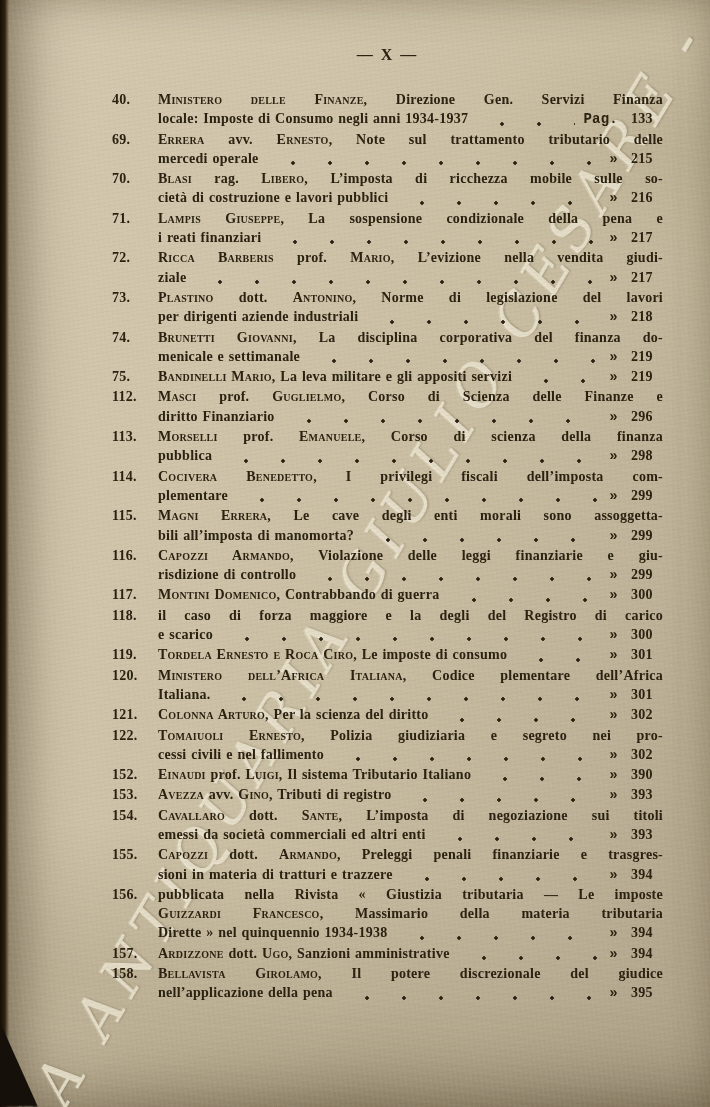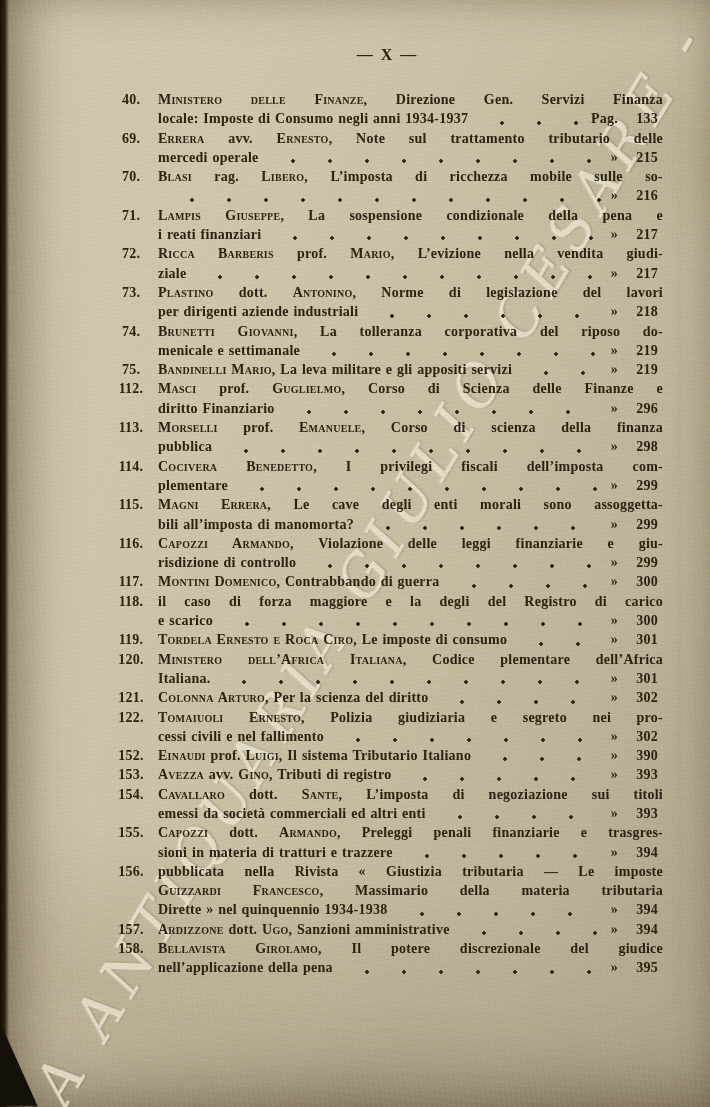--- a/index.html
+++ b/index.html
@@ -59,36 +59,36 @@
     font-size: 16px; font-weight: 700; letter-spacing: 2px;
   }
   .content {
     position: absolute; top: 90px; left: 112px; right: 47px;
     font-size: 14px; font-weight: 700;
     line-height: 19.3px;
     letter-spacing: 0.25px;
     word-spacing: 1px;
   }
   .entry { display: flex; }
-  .entry .num { flex: 0 0 38px; text-align: center; padding-right: 8px; }
+  .entry .num { flex: 0 0 38px; text-align: left; padding-right: 8px; }
   .entry .body { flex: 1 1 auto; min-width: 0; }
   .line { text-align: justify; text-align-last: justify; }
   .line.final { display: flex; align-items: baseline; text-align: left; text-align-last: auto; }
   .line.final .linetext { flex: 0 1 auto; white-space: nowrap; }
   .sc { font-variant: small-caps; }
   .dots {
     flex: 1 1 auto; min-width: 4px; align-self: stretch;
     margin: 0 8px 0 10px;
     background-image: radial-gradient(circle at 18px 2px, #2a2213 1.5px, rgba(0,0,0,0) 2px);
     background-size: 37px 4px;
     background-repeat: repeat-x;
     background-position: left 6px bottom 4px;
   }
-  .ref { flex: 0 0 auto; margin-right: 13px; }
-  .pg  { flex: 0 0 32px; text-align: center; }
+  .ref { flex: 0 0 auto; margin-right: 13px; font-family: Liberation Mono, monospace; }
+  .pg  { flex: 0 0 32px; text-align: left; }
 </style>
 </head>
 <body>
 
 <div class="page">
   <div class="watermark">LIBRERIA ANTIQUARIA GIULIO CESARE - ROMA</div>
   <div class="grain"></div>
   <div class="page-header">— X —</div>
   <div class="content">
       <div class="entry">
@@ -113,20 +113,21 @@
             <span class="ref">»</span>
             <span class="pg">215</span>
           </div>
         </div>
       </div>
       <div class="entry">
         <span class="num">70.</span>
         <div class="body">
           <div class="line"><span class="linetext"><span class="sc">Blasi</span><span> rag. </span><span class="sc">Libero</span><span>, L’imposta di ricchezza mobile sulle so-</span></span></div>
           <div class="line final">
+            <span class="linetext"><span>cietà di costruzione e lavori pubblici</span></span>
             <span class="dots"></span>
             <span class="ref">»</span>
             <span class="pg">216</span>
           </div>
         </div>
       </div>
       <div class="entry">
         <span class="num">71.</span>
         <div class="body">
           <div class="line"><span class="linetext"><span class="sc">Lampis Giuseppe</span><span>, La sospensione condizionale della pena e</span></span></div>
@@ -158,21 +159,21 @@
             <span class="linetext"><span>per dirigenti aziende industriali</span></span>
             <span class="dots"></span>
             <span class="ref">»</span>
             <span class="pg">218</span>
           </div>
         </div>
       </div>
       <div class="entry">
         <span class="num">74.</span>
         <div class="body">
-          <div class="line"><span class="linetext"><span class="sc">Brunetti Giovanni</span><span>, La tolleranza corporativa del riposo do-</span></span></div>
+          <div class="line"><span class="linetext"><span class="sc">Brunetti Giovanni</span><span>, La disciplina corporativa del finanza do-</span></span></div>
           <div class="line final">
             <span class="linetext"><span>menicale e settimanale</span></span>
             <span class="dots"></span>
             <span class="ref">»</span>
             <span class="pg">219</span>
           </div>
         </div>
       </div>
       <div class="entry">
         <span class="num">75.</span>

